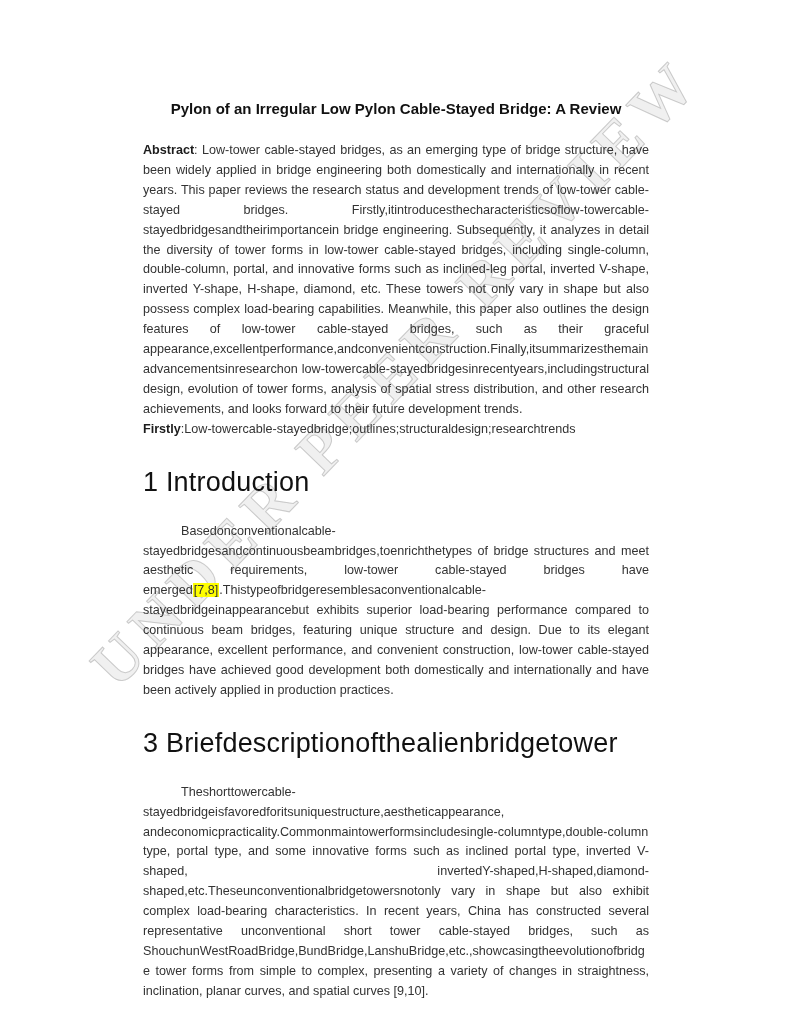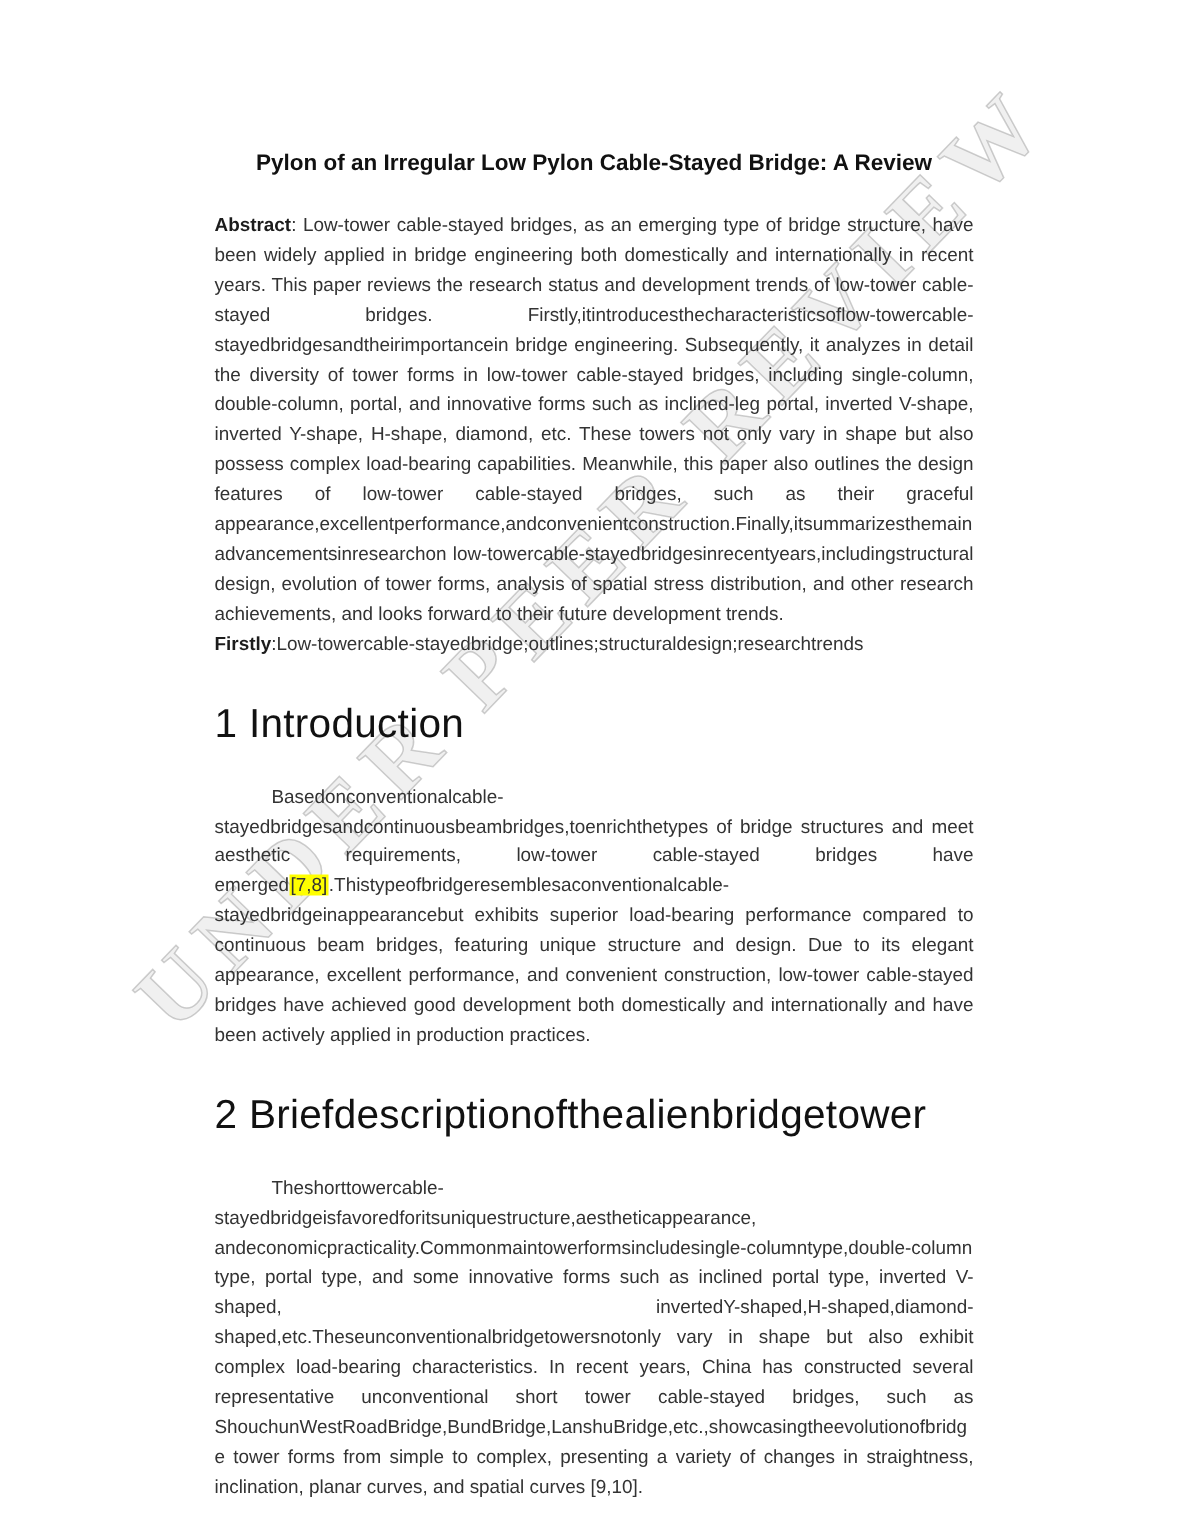--- a/index.html
+++ b/index.html
@@ -70,18 +70,18 @@
     <h1 class="title">Pylon of an Irregular Low Pylon Cable-Stayed Bridge: A Review</h1>
 
     <p class="para"><span class="bold">Abstract</span><span>: Low-tower cable-stayed bridges, as an emerging type of bridge structure, have been widely applied in bridge engineering both domestically and internationally in recent years. This paper reviews the research status and development trends of low-tower cable-stayed bridges. Firstly,itintroducesthecharacteristicsoflow-towercable-stayedbridgesandtheirimportancein bridge engineering. Subsequently, it analyzes in detail the diversity of tower forms in low-tower cable-stayed bridges, including single-column, double-column, portal, and innovative forms such as inclined-leg portal, inverted V-shape, inverted Y-shape, H-shape, diamond, etc. These towers not only vary in shape but also possess complex load-bearing capabilities. Meanwhile, this paper also outlines the design features of low-tower cable-stayed bridges, such as their graceful appearance,excellentperformance,andconvenientconstruction.Finally,itsummarizesthemain advancementsinresearchon low-towercable-stayedbridgesinrecentyears,includingstructural design, evolution of tower forms, analysis of spatial stress distribution, and other research achievements, and looks forward to their future development trends.</span></p>
 
     <p class="para"><span class="bold">Firstly</span><span>:Low-towercable-stayedbridge;outlines;structuraldesign;researchtrends</span></p>
 
     <h2 class="section-heading">1 Introduction</h2>
 
     <p class="para indent"><span>Basedonconventionalcable-stayedbridgesandcontinuousbeambridges,toenrichthetypes of bridge structures and meet aesthetic requirements, low-tower cable-stayed bridges have emerged</span><span class="hl" style="background: rgb(255, 255, 0);">[7,8]</span><span>.Thistypeofbridgeresemblesaconventionalcable-stayedbridgeinappearancebut exhibits superior load-bearing performance compared to continuous beam bridges, featuring unique structure and design. Due to its elegant appearance, excellent performance, and convenient construction, low-tower cable-stayed bridges have achieved good development both domestically and internationally and have been actively applied in production practices.</span></p>
 
-    <h2 class="section-heading">2 Briefdescriptionofthealienbridgetower</h2>
+    <h2 class="section-heading">3 Briefdescriptionofthealienbridgetower</h2>
 
     <p class="para indent"><span>Theshorttowercable-stayedbridgeisfavoredforitsuniquestructure,aestheticappearance, andeconomicpracticality.Commonmaintowerformsincludesingle-columntype,double-column type, portal type, and some innovative forms such as inclined portal type, inverted V-shaped, invertedY-shaped,H-shaped,diamond-shaped,etc.Theseunconventionalbridgetowersnotonly vary in shape but also exhibit complex load-bearing characteristics. In recent years, China has constructed several representative unconventional short tower cable-stayed bridges, such as ShouchunWestRoadBridge,BundBridge,LanshuBridge,etc.,showcasingtheevolutionofbridge tower forms from simple to complex, presenting a variety of changes in straightness, inclination, planar curves, and spatial curves [9,10].</span></p>
 
   </div>
 </div>
 
 </body></html>

